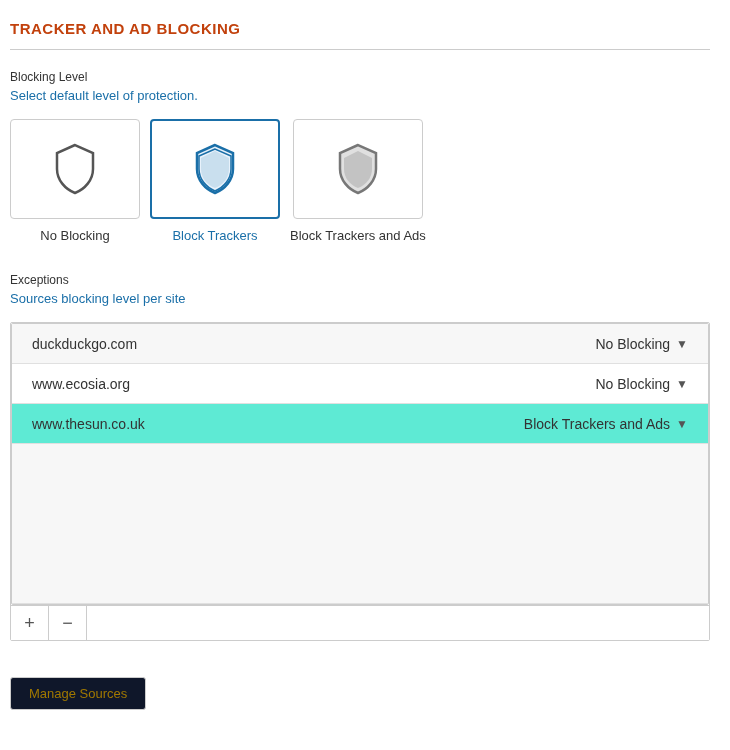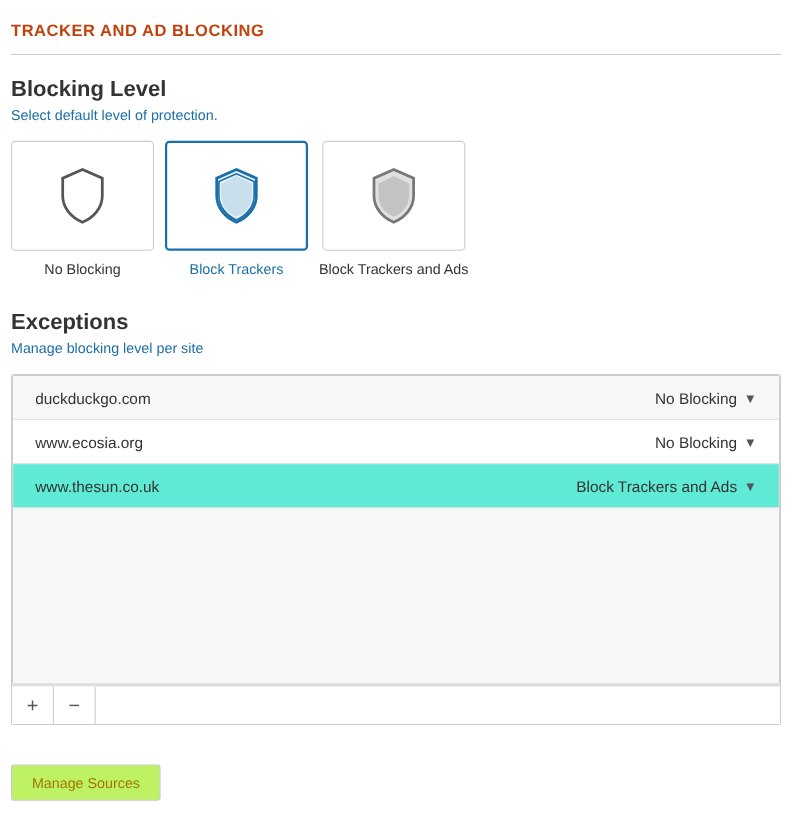--- a/index.html
+++ b/index.html
@@ -21,22 +21,22 @@
       margin-bottom: 12px;
     }
 
     .divider {
       border: none;
       border-top: 1px solid #ccc;
       margin-bottom: 20px;
     }
 
     .section-title {
-      font-size: 20px;
-      font-weight: bold;
+      font-size: 12px;
+      font-weight: normal;
       color: #333;
       margin-bottom: 4px;
     }
 
     .section-subtitle {
       font-size: 13px;
       color: #1a6fa8;
       margin-bottom: 16px;
     }
 
@@ -163,21 +163,21 @@
       align-items: center;
       justify-content: center;
       line-height: 1;
     }
 
     .manage-sources-btn {
       margin-top: 20px;
       padding: 8px 18px;
       border: 1px solid #ccc;
       border-radius: 3px;
-      background: #bef264;
+      background: #0f172a;
       color: #a07800;
       font-size: 13px;
       cursor: pointer;
     }
 
     .table-wrapper {
       border: 1px solid #ccc;
       border-radius: 2px;
     }
   </style>
@@ -226,21 +226,21 @@
       </div>
       <span class="option-label">Block Trackers and Ads</span>
     </div>
 
   </div>
 </div>
 
 
 <div class="exceptions-section">
   <div class="section-title">Exceptions</div>
-  <div class="section-subtitle">Manage blocking level per site</div>
+  <div class="section-subtitle">Sources blocking level per site</div>
 
   <div class="table-wrapper">
     <div class="exceptions-table">
 
       <div class="exceptions-row">
         <span class="site-name">duckduckgo.com</span>
         <span class="site-level">
           <span>No Blocking</span>
           <span class="arrow">▼</span>
         </span>

